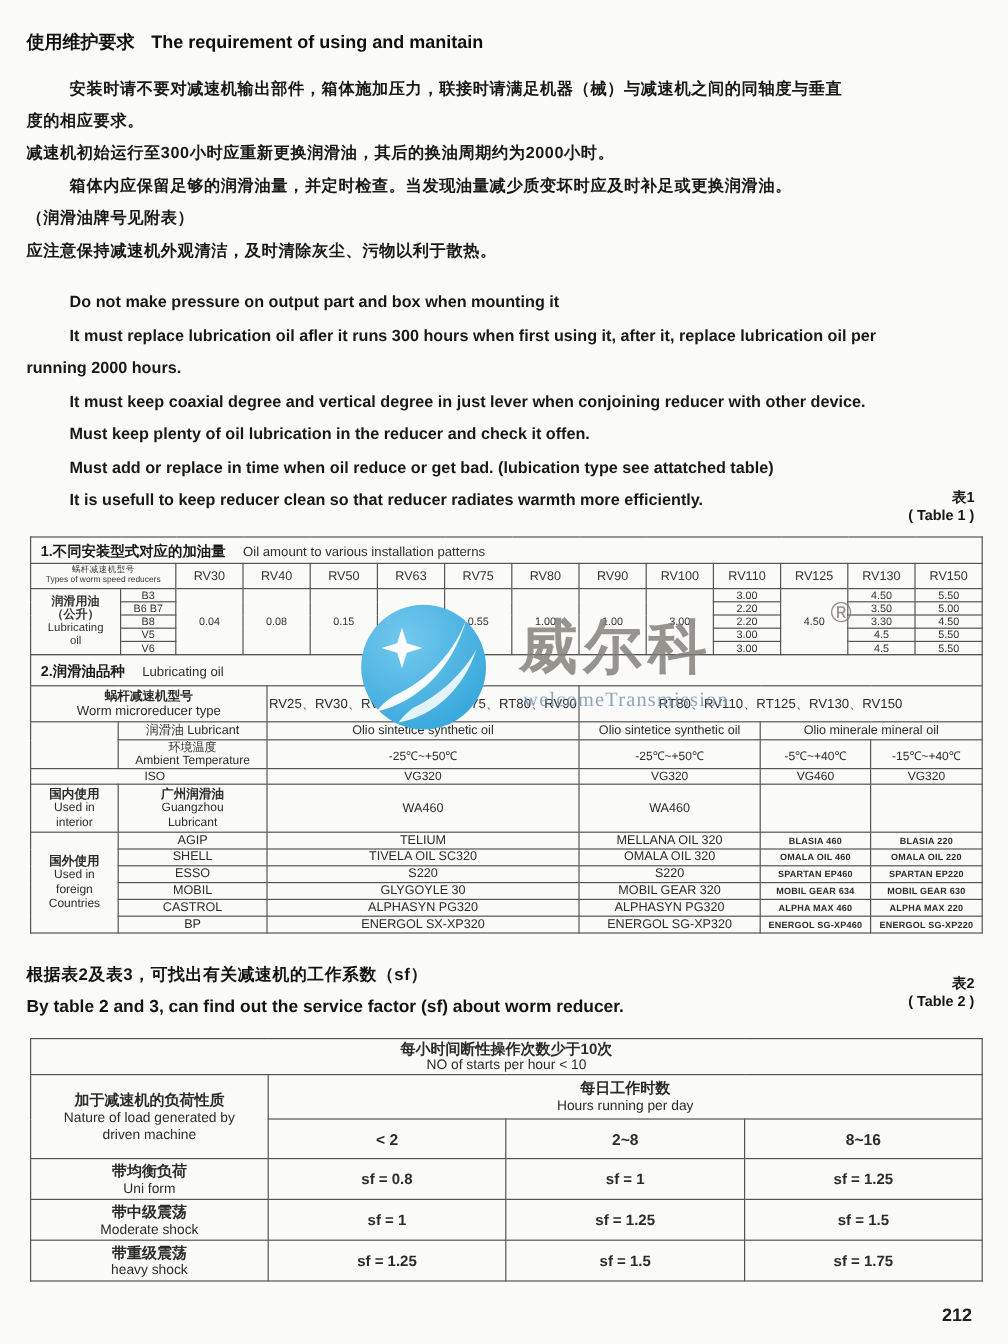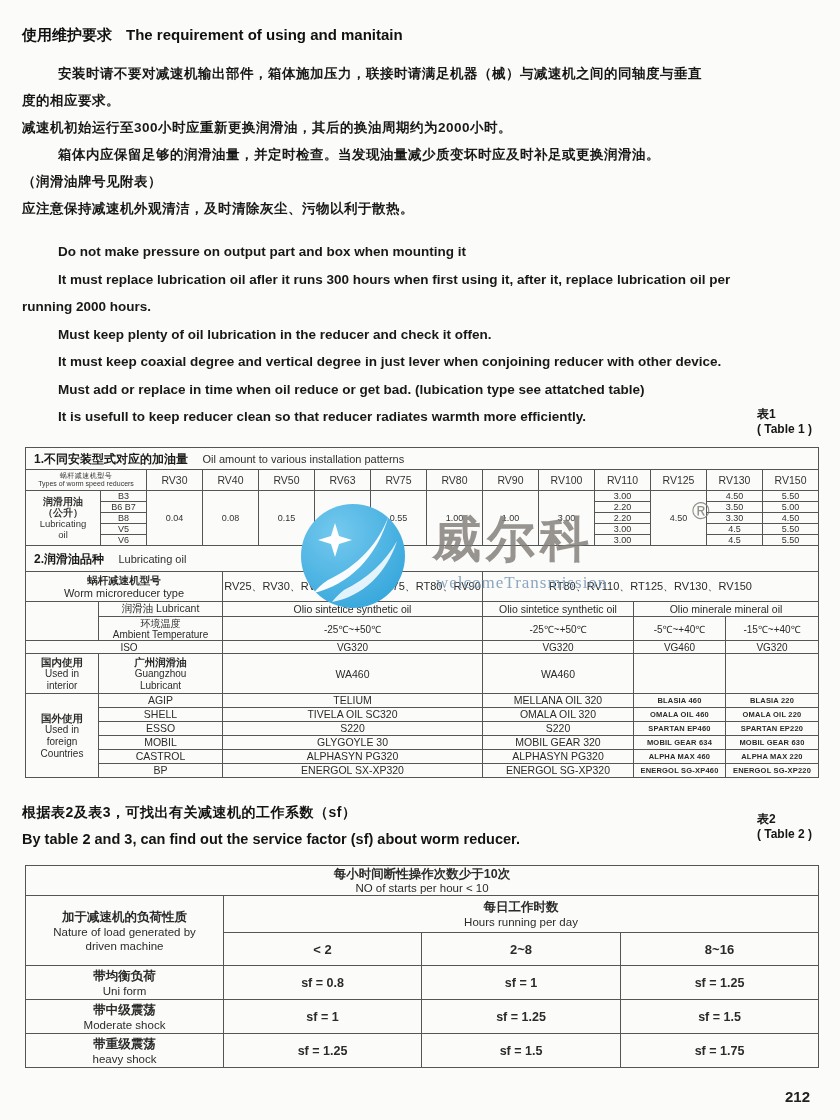--- a/index.html
+++ b/index.html
@@ -15,21 +15,21 @@
   
   .title { position:absolute; top:26px; left:22px; font-size:15px; font-weight:bold; color:#101010; }
   .title .en { margin-left:14px; }
 
   .zh-block { position:absolute; top:60px; left:22px; right:20px; font-size:13.5px; font-weight:600; color:#181818; }
   .zh-block .ln { height:27px; display:flex; align-items:center; letter-spacing:0.5px; }
   .en-block { position:absolute; top:238px; left:22px; right:20px; font-size:13.5px; font-weight:bold; color:#181818; }
   .en-block .ln { height:27.5px; display:flex; align-items:center; }
   .indent { padding-left:36px; }
 
-  .tbl-label { position:absolute; right:28px; text-align:left; font-size:12px; font-weight:bold; color:#161616; line-height:15px; }
+  .tbl-label { position:absolute; right:28px; text-align:right; font-size:12px; font-weight:bold; color:#161616; line-height:15px; }
   #t1label { top:407px; }
   #t2label { top:812px; }
 
   .sf-note { position:absolute; top:800px; left:22px; color:#141414; }
   .sf-note .zh { font-size:14px; font-weight:bold; height:26px; display:flex; align-items:center; letter-spacing:0.5px; }
   .sf-note .en { font-size:14.5px; font-weight:bold; height:26px; display:flex; align-items:center; }
 
   .page-num { position:absolute; top:1088px; right:30px; font-size:15px; font-weight:bold; color:#222; }
 
   
@@ -103,22 +103,22 @@
     <div class="ln">减速机初始运行至300小时应重新更换润滑油，其后的换油周期约为2000小时。</div>
     <div class="ln indent">箱体内应保留足够的润滑油量，并定时检查。当发现油量减少质变坏时应及时补足或更换润滑油。</div>
     <div class="ln">（润滑油牌号见附表）</div>
     <div class="ln">应注意保持减速机外观清洁，及时清除灰尘、污物以利于散热。</div>
   </div>
 
   <div class="en-block">
     <div class="ln indent">Do not make pressure on output part and box when mounting it</div>
     <div class="ln indent">It must replace lubrication oil afler it runs 300 hours when first using it, after it, replace lubrication oil per</div>
     <div class="ln">running 2000 hours.</div>
+    <div class="ln indent">It must keep coaxial degree and vertical degree in just lever when conjoining reducer with other device.</div>
     <div class="ln indent">Must keep plenty of oil lubrication in the reducer and check it offen.</div>
-    <div class="ln indent">It must keep coaxial degree and vertical degree in just lever when conjoining reducer with other device.</div>
     <div class="ln indent">Must add or replace in time when oil reduce or get bad. (lubication type see attatched table)</div>
     <div class="ln indent">It is usefull to keep reducer clean so that reducer radiates warmth more efficiently.</div>
   </div>
 
   <div class="tbl-label" id="t1label">
     <div>表1</div>
     <div>( Table 1 )</div>
   </div>
 
   <div id="table1">

